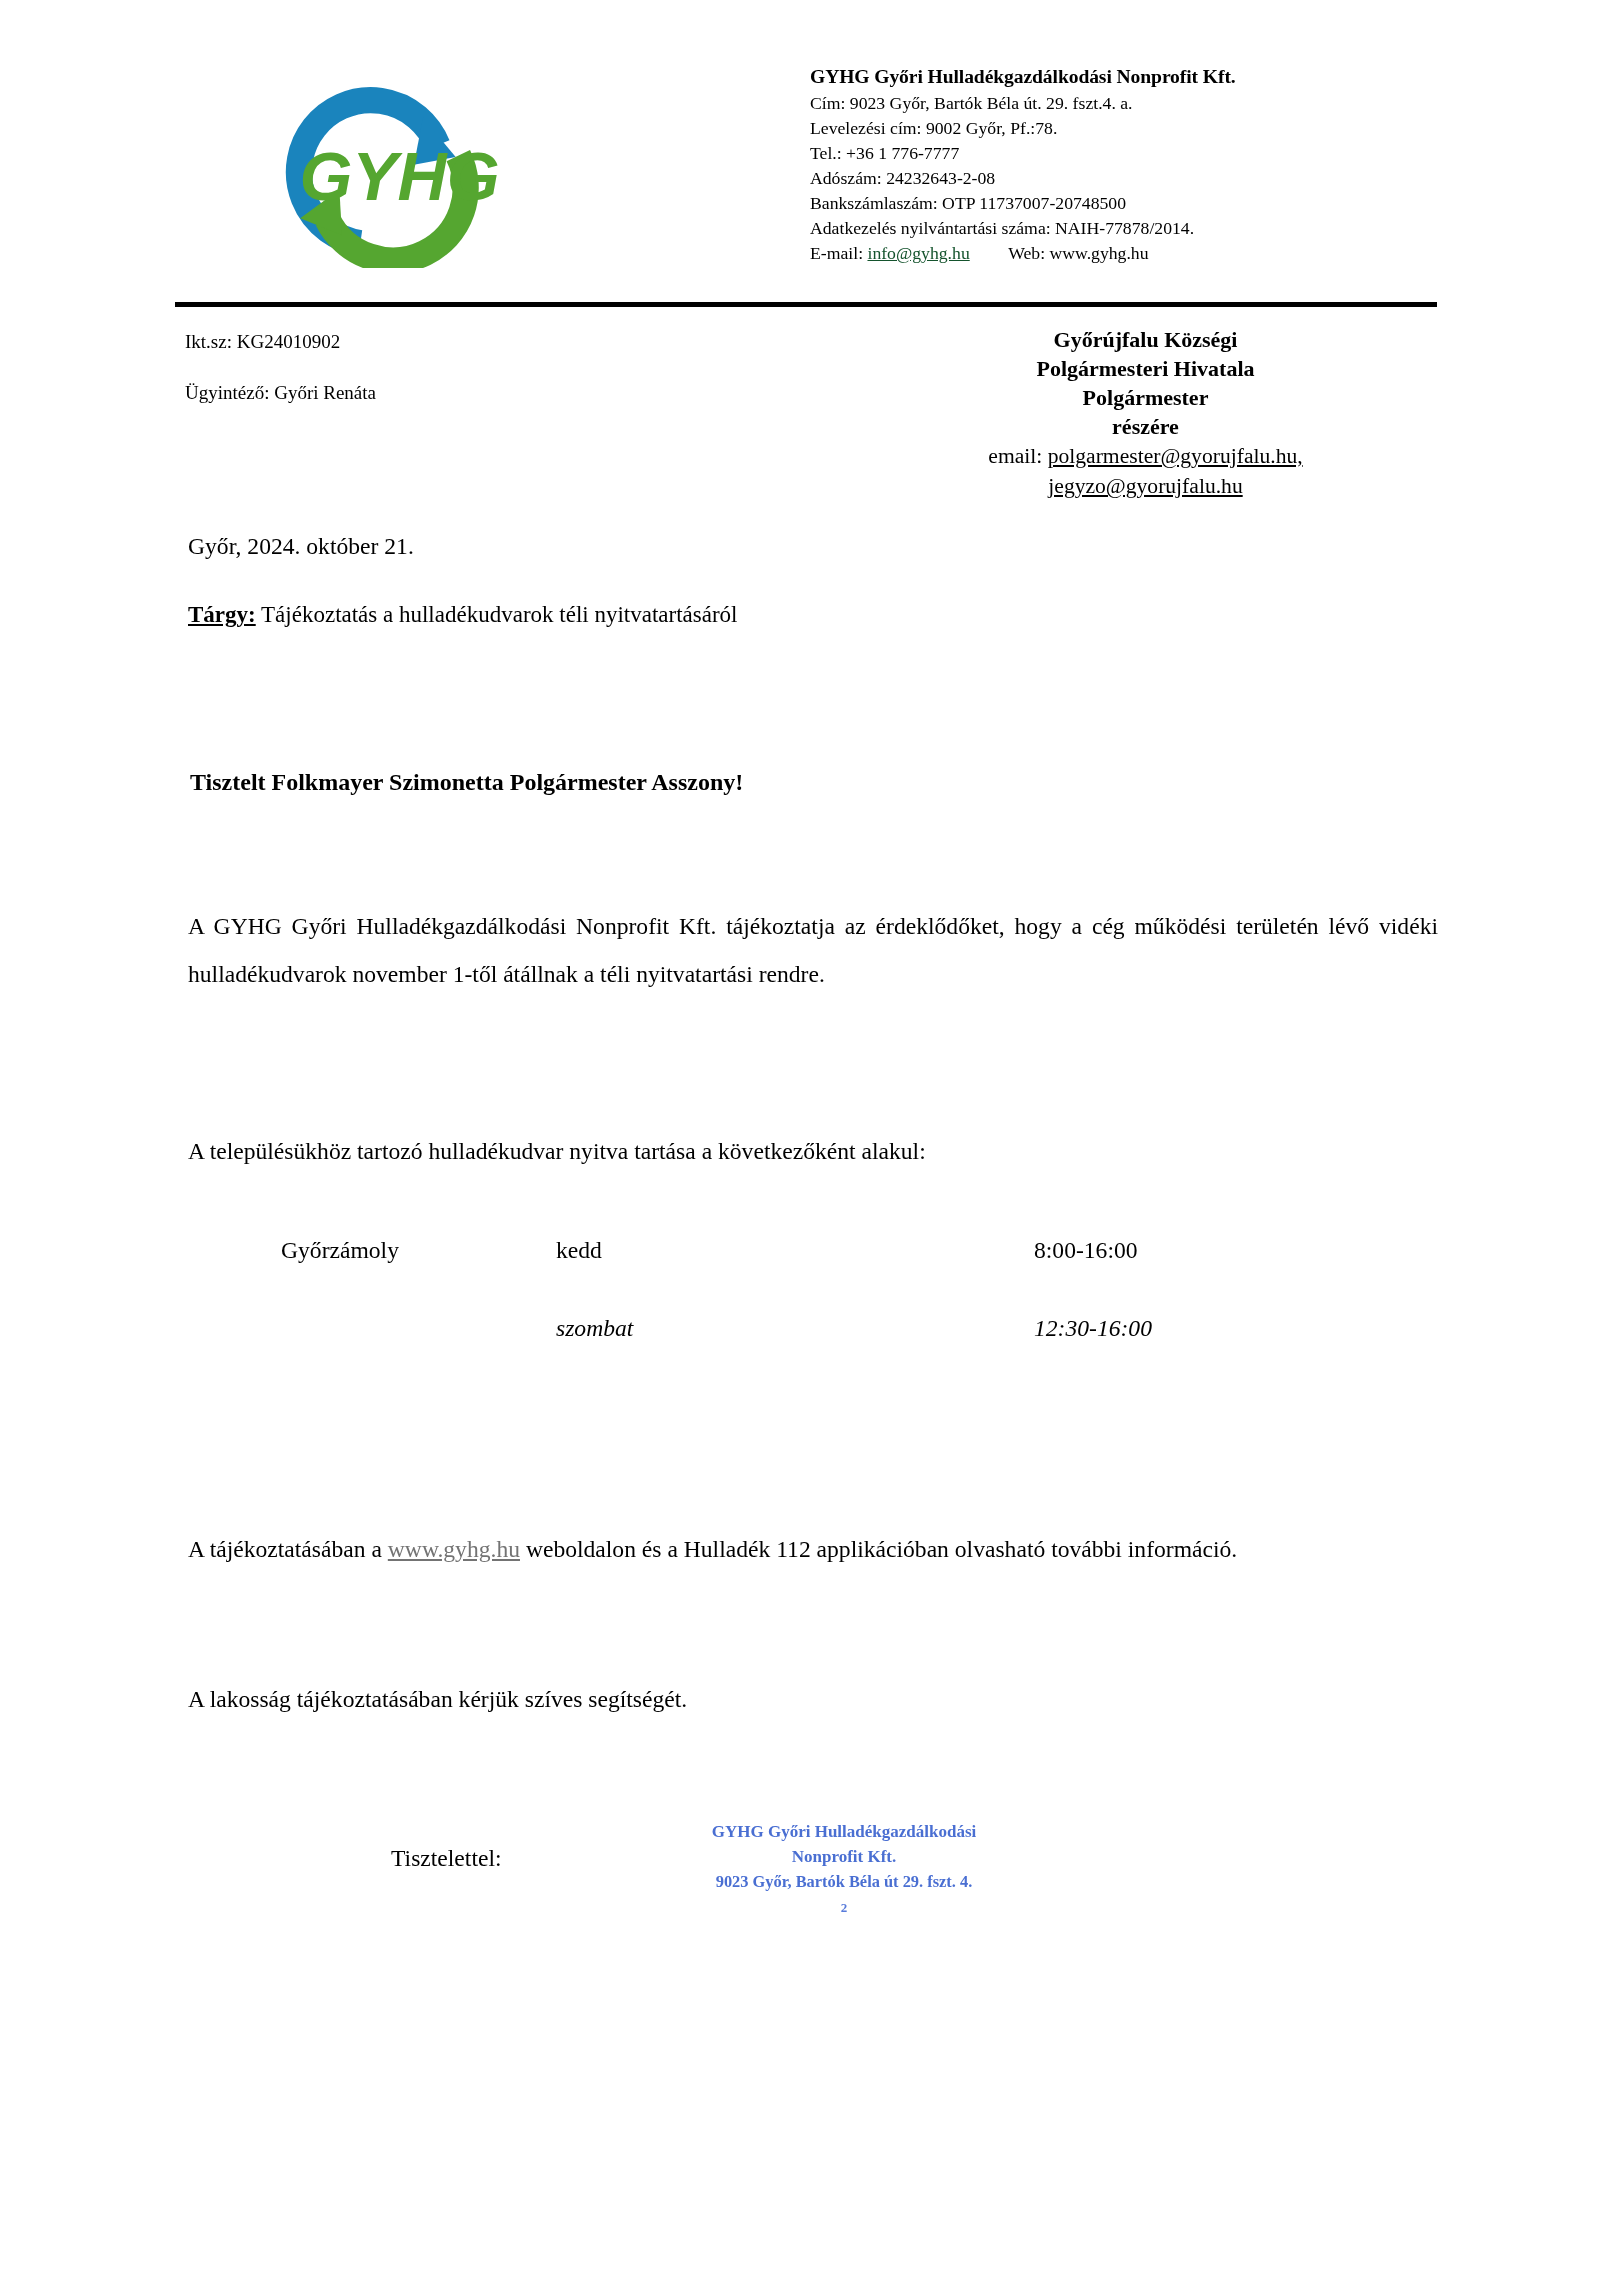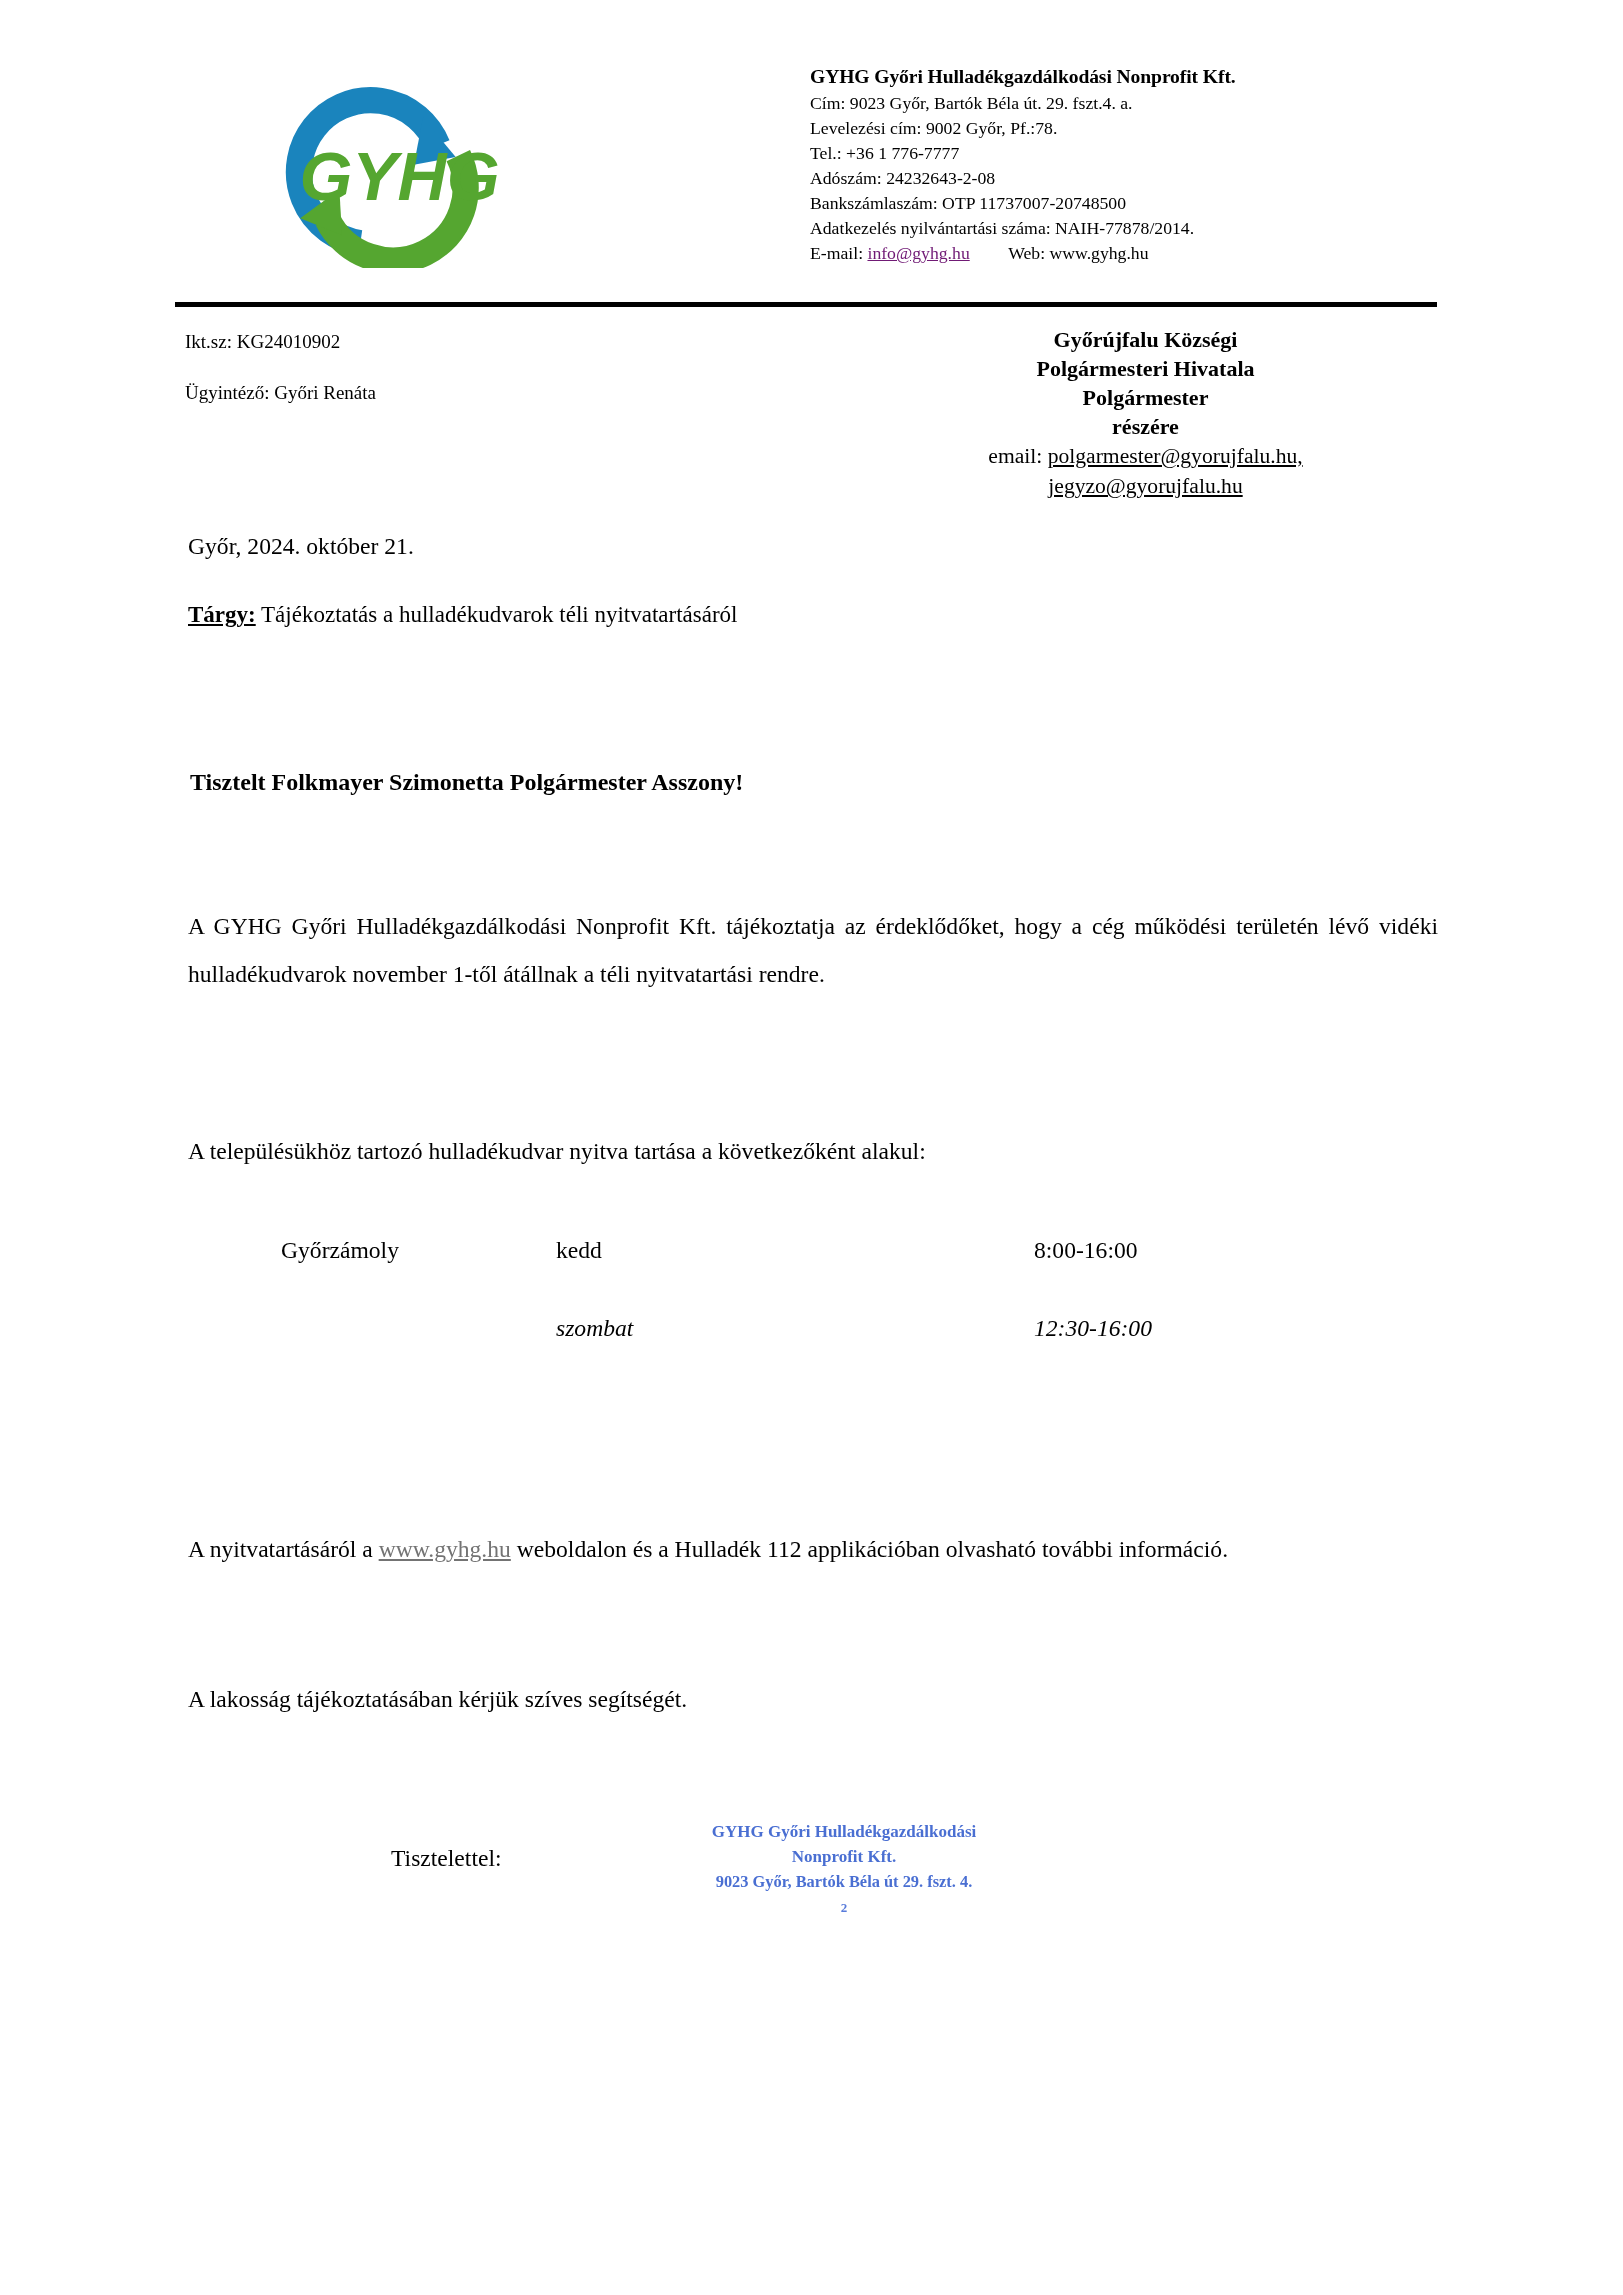--- a/index.html
+++ b/index.html
@@ -12,21 +12,21 @@
   .letterhead{position:absolute;left:0;top:0;width:1623px;height:308px;}
 
   .logo{position:absolute;left:262px;top:72px;width:275px;height:196px;}
   .logo svg{display:block;width:100%;height:100%;}
 
   .company-block{position:absolute;left:810px;top:62px;width:720px;
                  font-size:17.7px;line-height:25px;}
   .company-name{font-weight:bold;font-size:19.6px;line-height:29px;
                 letter-spacing:-0.1px;}
   .company-block .row{white-space:nowrap;}
-  .maillink{color:#701a75;text-decoration:underline;}
+  .maillink{color:#14532d;text-decoration:underline;}
   .webtext{margin-left:34px;}
 
   .rule-top{position:absolute;left:175px;top:302px;width:1262px;height:4.6px;
             background:#000;}
 
   
   .ref-block{position:absolute;left:185px;top:330px;width:537px;
              font-size:19px;line-height:23.6px;}
   .ref-block .ref-line+.ref-line{margin-top:27.5px;}
 
@@ -156,21 +156,21 @@
       </tr>
       <tr>
         <td class="col-place"></td>
         <td class="col-day">szombat</td>
         <td class="col-hours">12:30-16:00</td>
       </tr>
     </tbody>
   </table>
 
   <div class="para p3">
-    <span>A nyitvatartásáról a </span><a class="weblink" href="#">www.gyhg.hu</a><span> weboldalon és a Hulladék 112 applikációban olvasható további információ.</span>
+    <span>A tájékoztatásában a </span><a class="weblink" href="#">www.gyhg.hu</a><span> weboldalon és a Hulladék 112 applikációban olvasható további információ.</span>
   </div>
 
   <div class="para p4">A lakosság tájékoztatásában kérjük szíves segítségét.</div>
 
   <div class="regards">Tisztelettel:</div>
 
   <div class="stamp">
     <div>GYHG Győri Hulladékgazdálkodási</div>
     <div>Nonprofit Kft.</div>
     <div class="l3">9023 Győr, Bartók Béla út 29. fszt. 4.</div>

